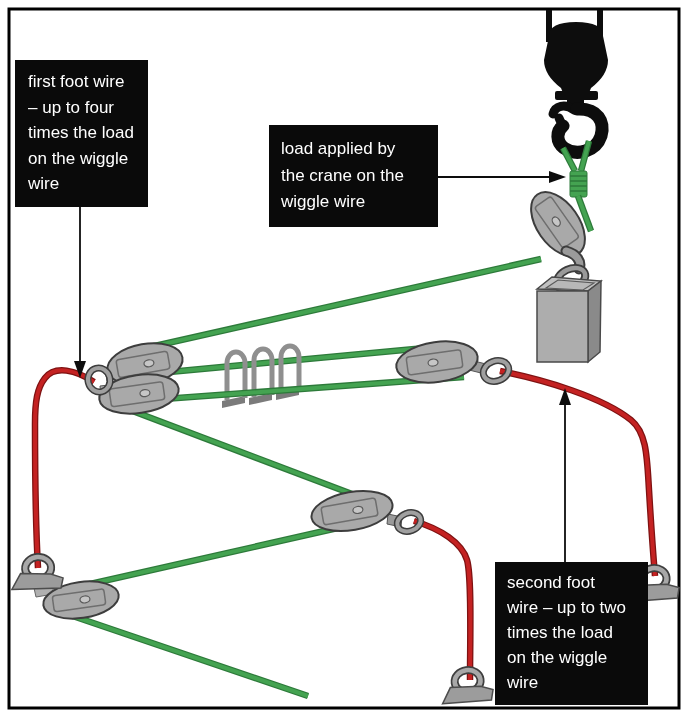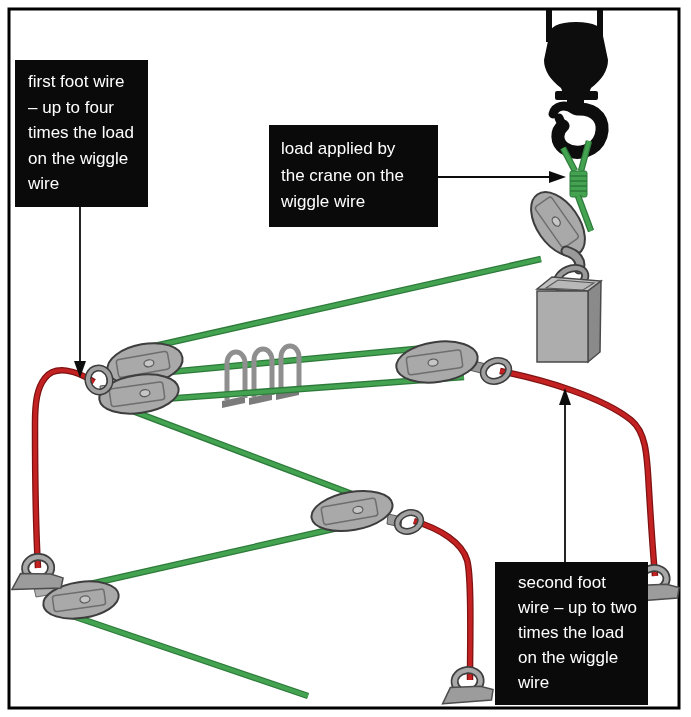--- a/index.html
+++ b/index.html
@@ -3,21 +3,21 @@
 <meta charset="utf-8">
 <style>
   html,body{margin:0;padding:0;background:#fff;}
   #stage{position:relative;width:691px;height:717px;background:#fff;overflow:hidden;
          font-family:"Liberation Sans",sans-serif;}
   #stage svg{position:absolute;left:0;top:0;}
   .note{position:absolute;background:#0a0a0a;color:#ffffff;
         font-size:17px;white-space:pre-line;box-sizing:border-box;}
   #note-first{left:15px;top:60px;width:133px;height:147px;padding:9px 13px 9px 13px;line-height:25.5px;}
   #note-load{left:269px;top:125px;width:169px;height:102px;padding:11px 5px 21px 12px;line-height:26.5px;}
-  #note-second{left:495px;top:562px;width:153px;height:143px;padding:8px 3px 8px 23px;line-height:25px;}
+  #note-second{left:495px;top:562px;width:153px;height:143px;padding:8px 3px 8px 12px;line-height:25px;}
 </style>
 </head>
 <body>
 
 <div id="stage">
 
 <svg width="691" height="717" viewBox="0 0 691 717">
 
   <rect x="9" y="9" width="670" height="699" fill="none" stroke="#000000" stroke-width="3"></rect>
 

